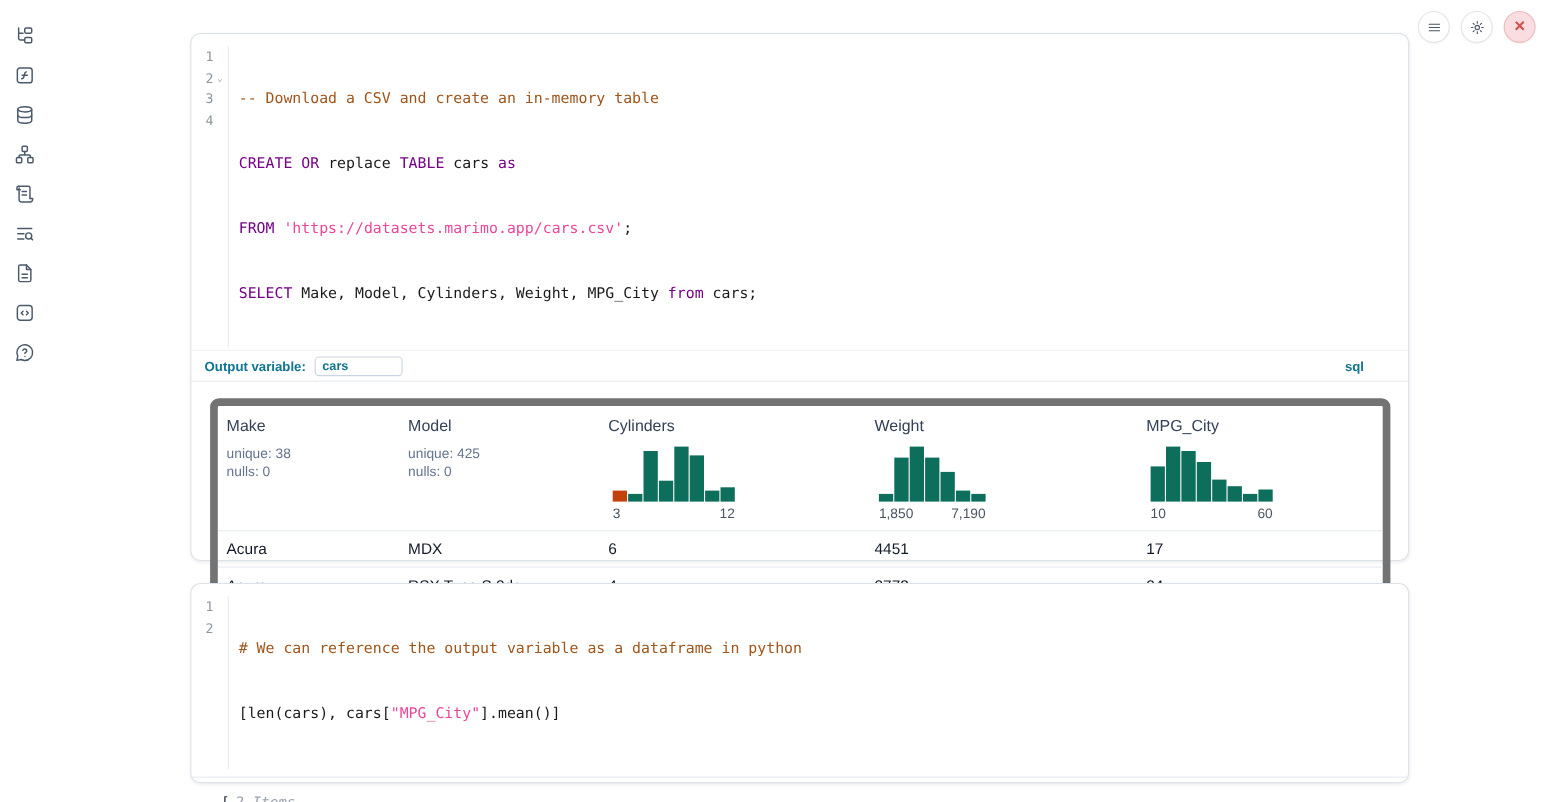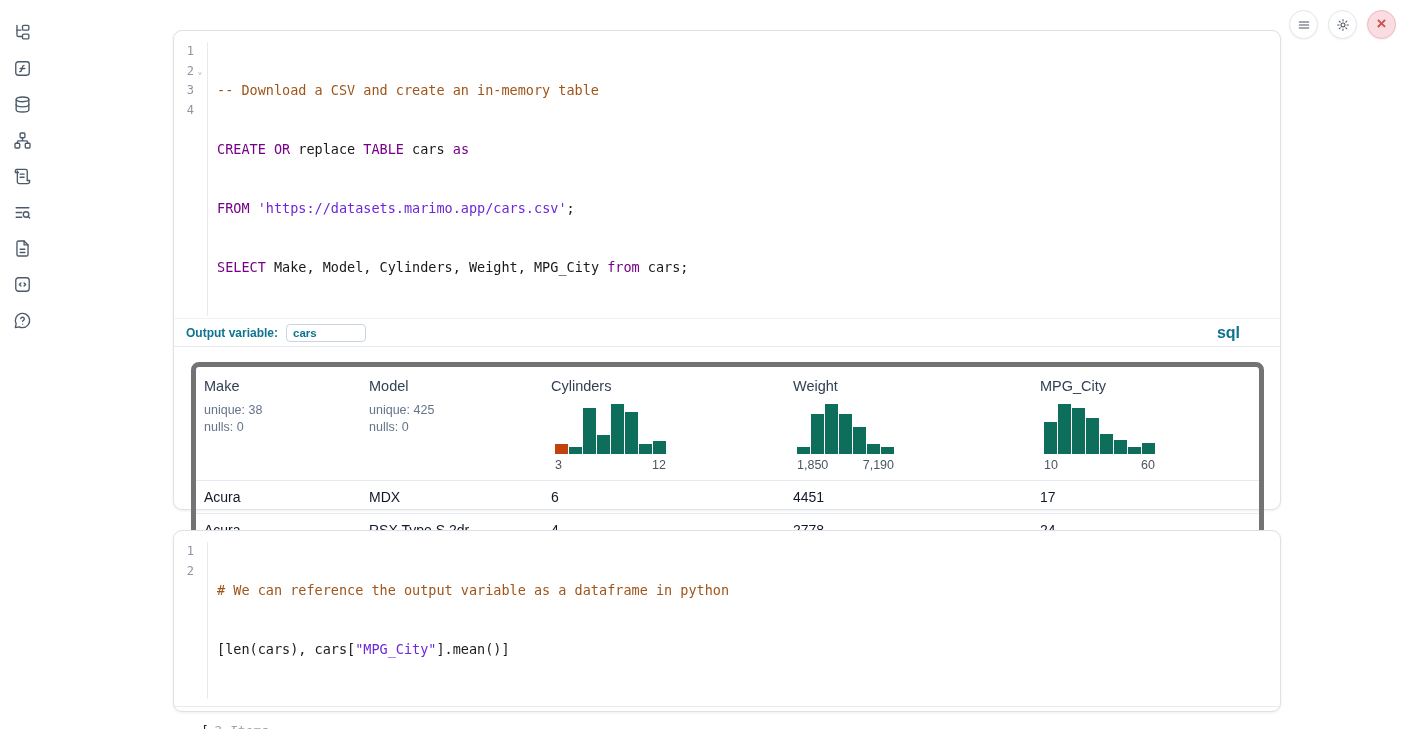--- a/index.html
+++ b/index.html
@@ -24,32 +24,32 @@
 
   .code-block { display:flex; padding-top:11px; font-family:"DejaVu Sans Mono", monospace; font-size:13.5px; line-height:19.6px; }
   .gutter-col { width:34px; flex:0 0 34px; border-right:1px solid #e8eaee; color:#8d96a0; font-size:12px; }
   .g-row { display:flex; height:19.6px; align-items:center; }
   .g-row .ln { width:20px; text-align:right; }
   .g-row .fold { width:12px; text-align:center; font-size:8px; color:#9aa4ae; cursor:pointer; }
   .code-col { padding-left:9px; white-space:pre; color:#1a1a1a; cursor:text; }
   .code-line { height:19.6px; }
   .code-line span { white-space:pre; }
   .tok-kw  { color:#770088; }
-  .tok-str { color:#6d28d9; }
+  .tok-str { color:#ec4899; }
   .tok-com { color:#a0551a; }
   .tok-pl  { color:#1a1a1a;text-align:center; }
 
   .outvar-row { display:flex; align-items:center; height:29px; border-top:1px solid #f1f3f6; border-bottom:1px solid #e8eaee; padding:0 12px; margin-top:2px; }
   .outvar-label { font-size:12px; font-weight:bold; color:#0e7490; }
   .outvar-input { margin-left:8px; width:80px; height:18px; border:1px solid #cbd5e1; border-radius:4px; font-size:11.5px; font-weight:bold; color:#0e7490; padding:0 6px; font-family:"Liberation Sans", sans-serif; }
-  .lang-badge { margin-left:auto; margin-right:28px; font-size:16px; font-weight:bold; color:#0e7490; cursor:pointer; }
+  .lang-badge { margin-left:auto; margin-right:28px; font-size:12px; font-weight:bold; color:#0e7490; cursor:pointer; }
 
   
   .out-area { padding:15px 16px 0 17px; }
-  .dtable { border:5px solid #737373; border-radius:8px; overflow:hidden; }
+  .dtable { border:7px solid #737373; border-radius:8px; overflow:hidden; }
   .t-grid { display:grid; grid-template-columns:165px 182px 242px 247px 1fr; }
   .th { padding:11px 8px 8px 8px; display:flex; flex-direction:column; cursor:pointer; }
   .th .t-title { font-size:14.5px; color:#334155; margin-bottom:8px; }
   .th .t-stat { font-size:12.5px; color:#64748b; line-height:1.35; }
   .hist-wrap { margin-top:auto; padding-left:4px; }
   .hist { display:flex; align-items:flex-end; gap:1px; height:52px; }
   .hist-bar { width:13px; flex:0 0 13px; }
   .hist-ticks { display:flex; justify-content:space-between; font-size:12.5px; color:#4b5563; margin-top:4px; }
   .w111 { width:111px; } .w97 { width:97px; }
   .t-row { display:grid; grid-template-columns:165px 182px 242px 247px 1fr; height:33px; align-items:center; border-top:1px solid #e7eaef; }

